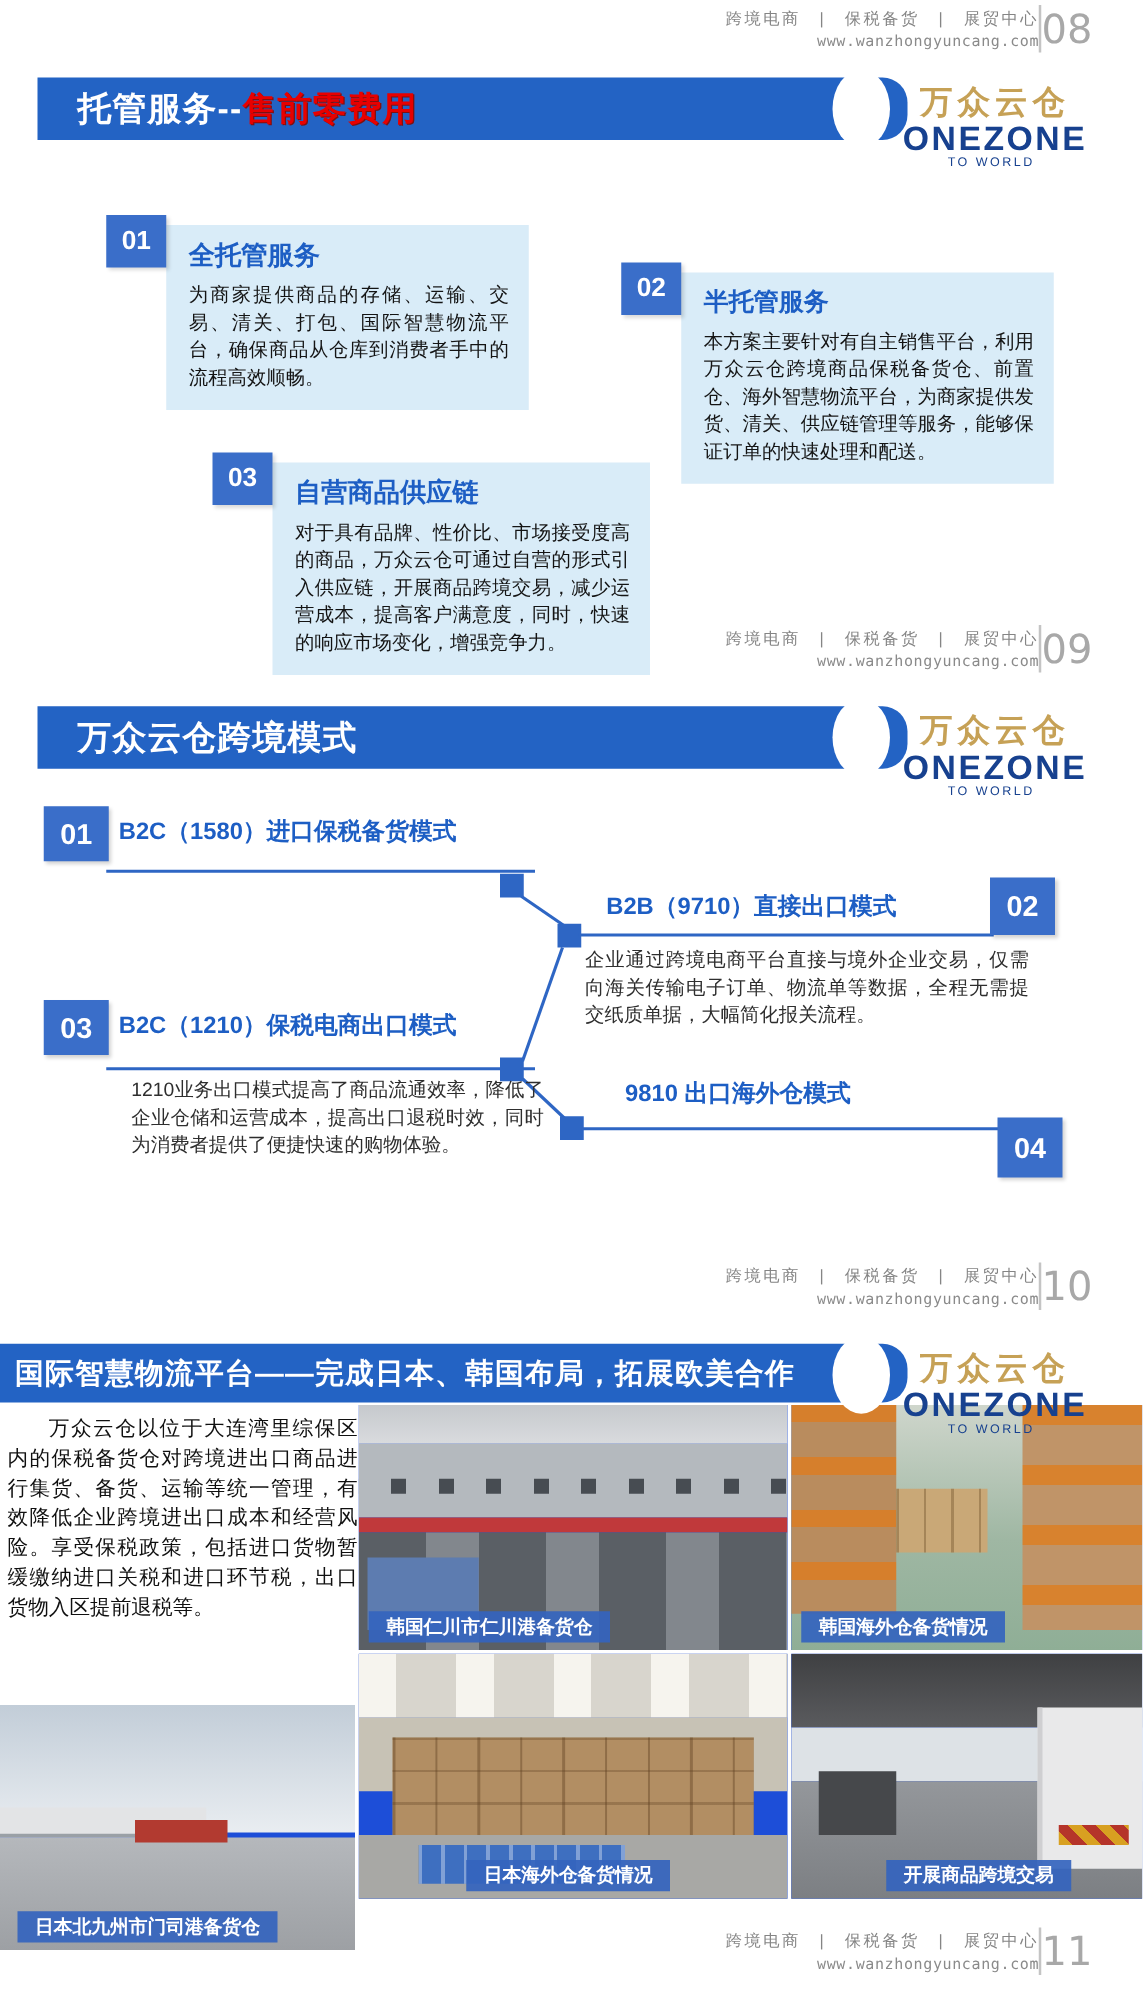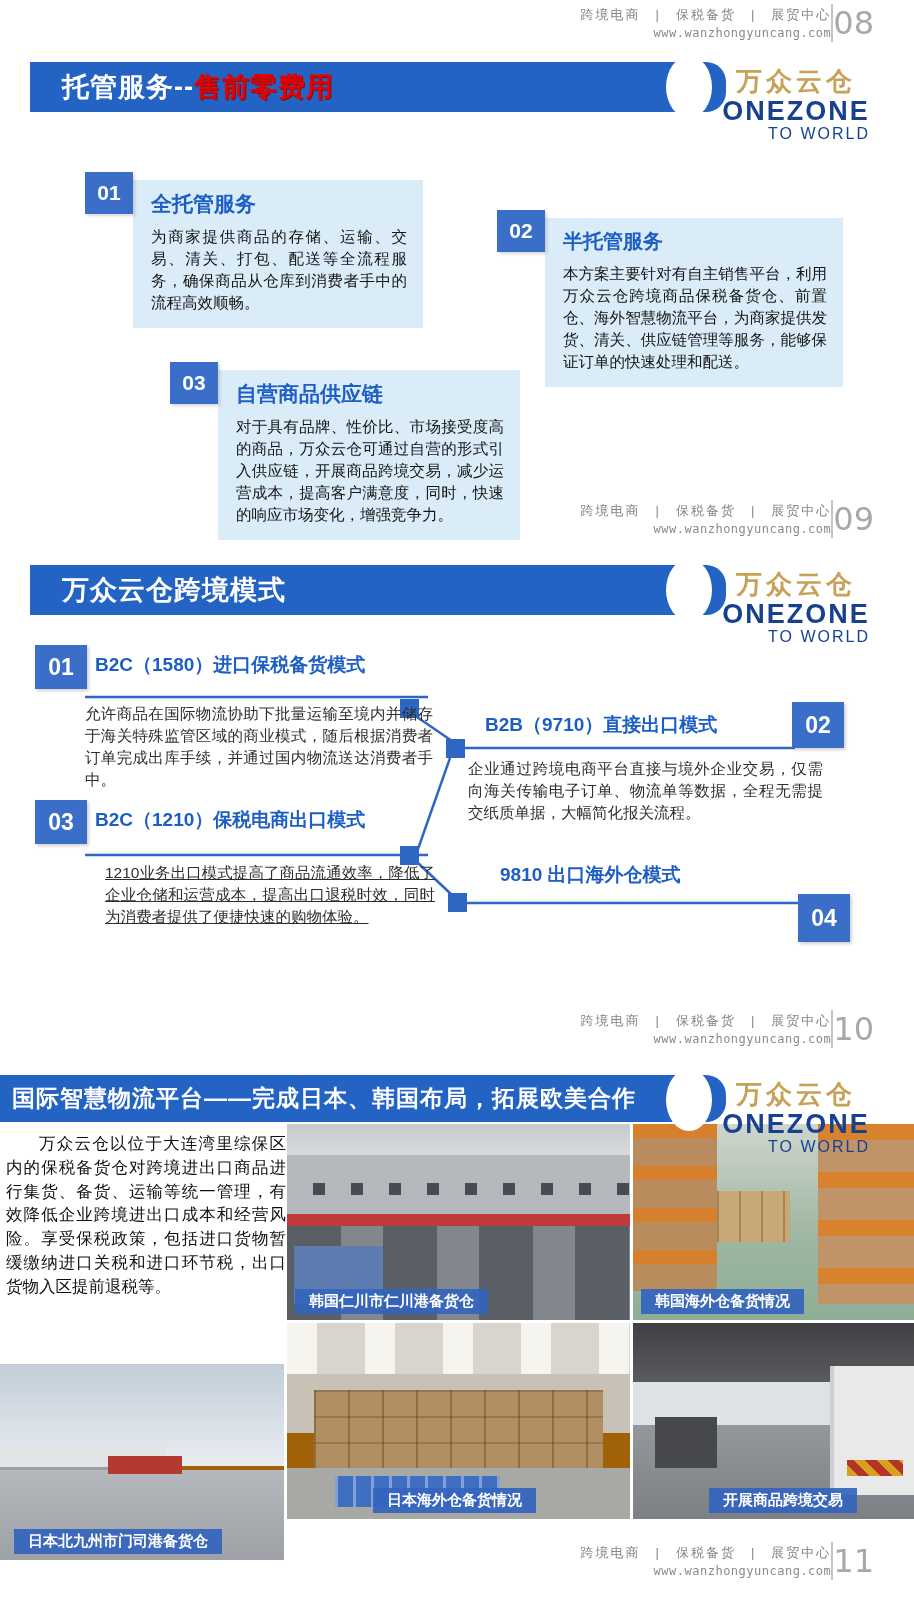--- a/index.html
+++ b/index.html
@@ -17,21 +17,21 @@
 
   
   .banner { position:absolute; height:50px; background:#2363c4; display:flex; align-items:center; z-index:1; }
   .cap-cut { position:absolute; width:46px; height:62px; background:#fff; border-radius:50%; z-index:2; }
   .cap { position:absolute; width:32px; height:50px; background:#2363c4; border-radius:0 20px 20px 0; z-index:1; }
   .banner-title { color:#fff; font-weight:bold; font-size:27px; padding-left:32px; letter-spacing:1px; white-space:nowrap; }
   .banner-title .red { color:#e80000; text-shadow:1px 1px 0 #7e1010; }
   .logo { position:absolute; width:160px; text-align:center; z-index:3; }
   .logo-cn { color:#c6a156; font-weight:bold; font-size:26px; letter-spacing:4px; white-space:nowrap; }
   .logo-en { color:#17418f; font-weight:bold; font-size:27px; letter-spacing:2px; margin-top:-3px; }
-  .logo-tag { color:#17418f; font-size:16px; letter-spacing:2px; text-align:right; padding-right:6px; margin-top:-2px; }
+  .logo-tag { color:#17418f; font-size:10px; letter-spacing:2px; padding-right:6px; margin-top:-2px; }
 
   
   .card { position:absolute; }
   .card-num { position:absolute; width:48px; height:42px; background:#3a6ec9; color:#fff; font-weight:bold;
               font-size:21px; display:flex; align-items:center; justify-content:center; z-index:2;
               box-shadow:2px 2px 3px rgba(0,0,0,0.15); }
   .card-box { position:absolute; left:48px; top:8px; background:#d9ecf8; padding:10px 16px 14px 18px; }
   .card-title { color:#1d5ec4; font-weight:bold; font-size:21px; margin-bottom:8px; }
   .card-body { font-size:15.5px; line-height:1.42; color:#141414; text-align:justify; }
 
@@ -39,21 +39,21 @@
   .flow-num { position:absolute; background:#3a6ec9; color:#fff; font-weight:bold; font-size:23px;
               display:flex; align-items:center; justify-content:center; z-index:2;
               box-shadow:2px 2px 3px rgba(0,0,0,0.18); }
   .flow-title { position:absolute; color:#1d5ec4; font-weight:bold; font-size:19px; white-space:nowrap; z-index:2; }
   .flow-body { position:absolute; font-size:15.5px; line-height:1.42; color:#2e2e2e; text-align:justify; z-index:2; }
   .flow-svg { position:absolute; left:0; top:555px; z-index:1; pointer-events:none; }
 
   
   .intro-para { position:absolute; left:6px; top:1132px; width:280px; font-size:16.5px; line-height:1.44;
                 color:#101010; text-align:justify; text-indent:2em; }
-  .photo { position:absolute; overflow:hidden; background:#a16207;font-family:Liberation Serif, serif; }
+  .photo { position:absolute; overflow:hidden; background:#1d4ed8;font-family:Liberation Serif, serif; }
   .photo .caption { position:absolute; bottom:6px; background:rgba(52,100,190,0.92); color:#fff;
                     font-weight:bold; font-size:15px; padding:3px 14px; white-space:nowrap; }
   .ph-layer { position:absolute; }
 
   
   .p1-sky { left:0; top:0; width:100%; height:16%; background:linear-gradient(#c6c9cd,#d9dbde); }
   .p1-upper { left:0; top:16%; width:100%; height:30%; background:#b4b9be;
               background-image:repeating-linear-gradient(90deg, transparent 0 26px, #474c52 26px 38px); background-size:100% 12px; background-repeat:repeat-x; background-position:0 60%; }
   .p1-red { left:0; top:46%; width:100%; height:6%; background:#c0393b; }
   .p1-lower { left:0; top:52%; width:100%; height:48%; background:linear-gradient(#82878d,#6d7278);
@@ -119,21 +119,21 @@
   <div class="logo" style="left:716px; top:64px;">
     <div class="logo-cn">万众云仓</div>
     <div class="logo-en">ONEZONE</div>
     <div class="logo-tag">TO WORLD</div>
   </div>
 
   <div class="card" style="left:85px; top:172px;">
     <div class="card-num">01</div>
     <div class="card-box" style="width:290px;">
       <div class="card-title">全托管服务</div>
-      <div class="card-body">为商家提供商品的存储、运输、交易、清关、打包、配送等全流程服务，确保商品从仓库到消费者手中的流程高效顺畅。</div>
+      <div class="card-body">为商家提供商品的存储、运输、交易、清关、打包、国际智慧物流平台，确保商品从仓库到消费者手中的流程高效顺畅。</div>
     </div>
   </div>
 
   <div class="card" style="left:497px; top:210px;">
     <div class="card-num">02</div>
     <div class="card-box" style="width:298px;">
       <div class="card-title" style="font-size:20px;">半托管服务</div>
       <div class="card-body">本方案主要针对有自主销售平台，利用万众云仓跨境商品保税备货仓、前置仓、海外智慧物流平台，为商家提供发货、清关、供应链管理等服务，能够保证订单的快速处理和配送。</div>
     </div>
   </div>
@@ -175,29 +175,28 @@
     <line x1="85" y1="300" x2="428" y2="300" stroke="#2e66c4" stroke-width="2.5"></line>
     <rect x="400" y="291" width="19" height="19" fill="#2e66c4"></rect>
     <line x1="418" y1="294" x2="450" y2="203" stroke="#2e66c4" stroke-width="2.5"></line>
     <line x1="418" y1="308" x2="452" y2="340" stroke="#2e66c4" stroke-width="2.5"></line>
     <rect x="448" y="338" width="19" height="19" fill="#2e66c4"></rect>
     <line x1="465" y1="348" x2="800" y2="348" stroke="#2e66c4" stroke-width="2.5"></line>
   </svg>
 
   <div class="flow-num" style="left:35px; top:645px; width:52px; height:44px;">01</div>
   <div class="flow-title" style="left:95px; top:652px;">B2C（1580）进口保税备货模式</div>
-  <div class="flow-body" style="left:85px; top:703px; width:348px;">允许商品在国际物流协助下批量运输至境内并储存于海关特殊监管区域的商业模式，随后根据消费者订单完成出库手续，并通过国内物流送达消费者手中。</div>
 
   <div class="flow-title" style="left:485px; top:712px;">B2B（9710）直接出口模式</div>
   <div class="flow-num" style="left:792px; top:702px; width:52px; height:46px;">02</div>
   <div class="flow-body" style="left:468px; top:758px; width:355px;">企业通过跨境电商平台直接与境外企业交易，仅需向海关传输电子订单、物流单等数据，全程无需提交纸质单据，大幅简化报关流程。</div>
 
   <div class="flow-num" style="left:35px; top:800px; width:52px; height:44px;">03</div>
   <div class="flow-title" style="left:95px; top:807px;">B2C（1210）保税电商出口模式</div>
-  <div class="flow-body" style="left:105px; top:862px; width:330px;text-decoration:underline;">1210业务出口模式提高了商品流通效率，降低了企业仓储和运营成本，提高出口退税时效，同时为消费者提供了便捷快速的购物体验。</div>
+  <div class="flow-body" style="left:105px; top:862px; width:330px;">1210业务出口模式提高了商品流通效率，降低了企业仓储和运营成本，提高出口退税时效，同时为消费者提供了便捷快速的购物体验。</div>
 
   <div class="flow-title" style="left:500px; top:862px;">9810 出口海外仓模式</div>
   <div class="flow-num" style="left:798px; top:894px; width:52px; height:48px;">04</div>
 
   <div class="footer-strip" style="top:1010px;">
     <div class="f-nav">
       <div class="f-nav-line">跨境电商　|　保税备货　|　展贸中心</div>
       <div class="f-web-line">www.wanzhongyuncang.com</div>
     </div>
     <div class="f-divider"></div>

